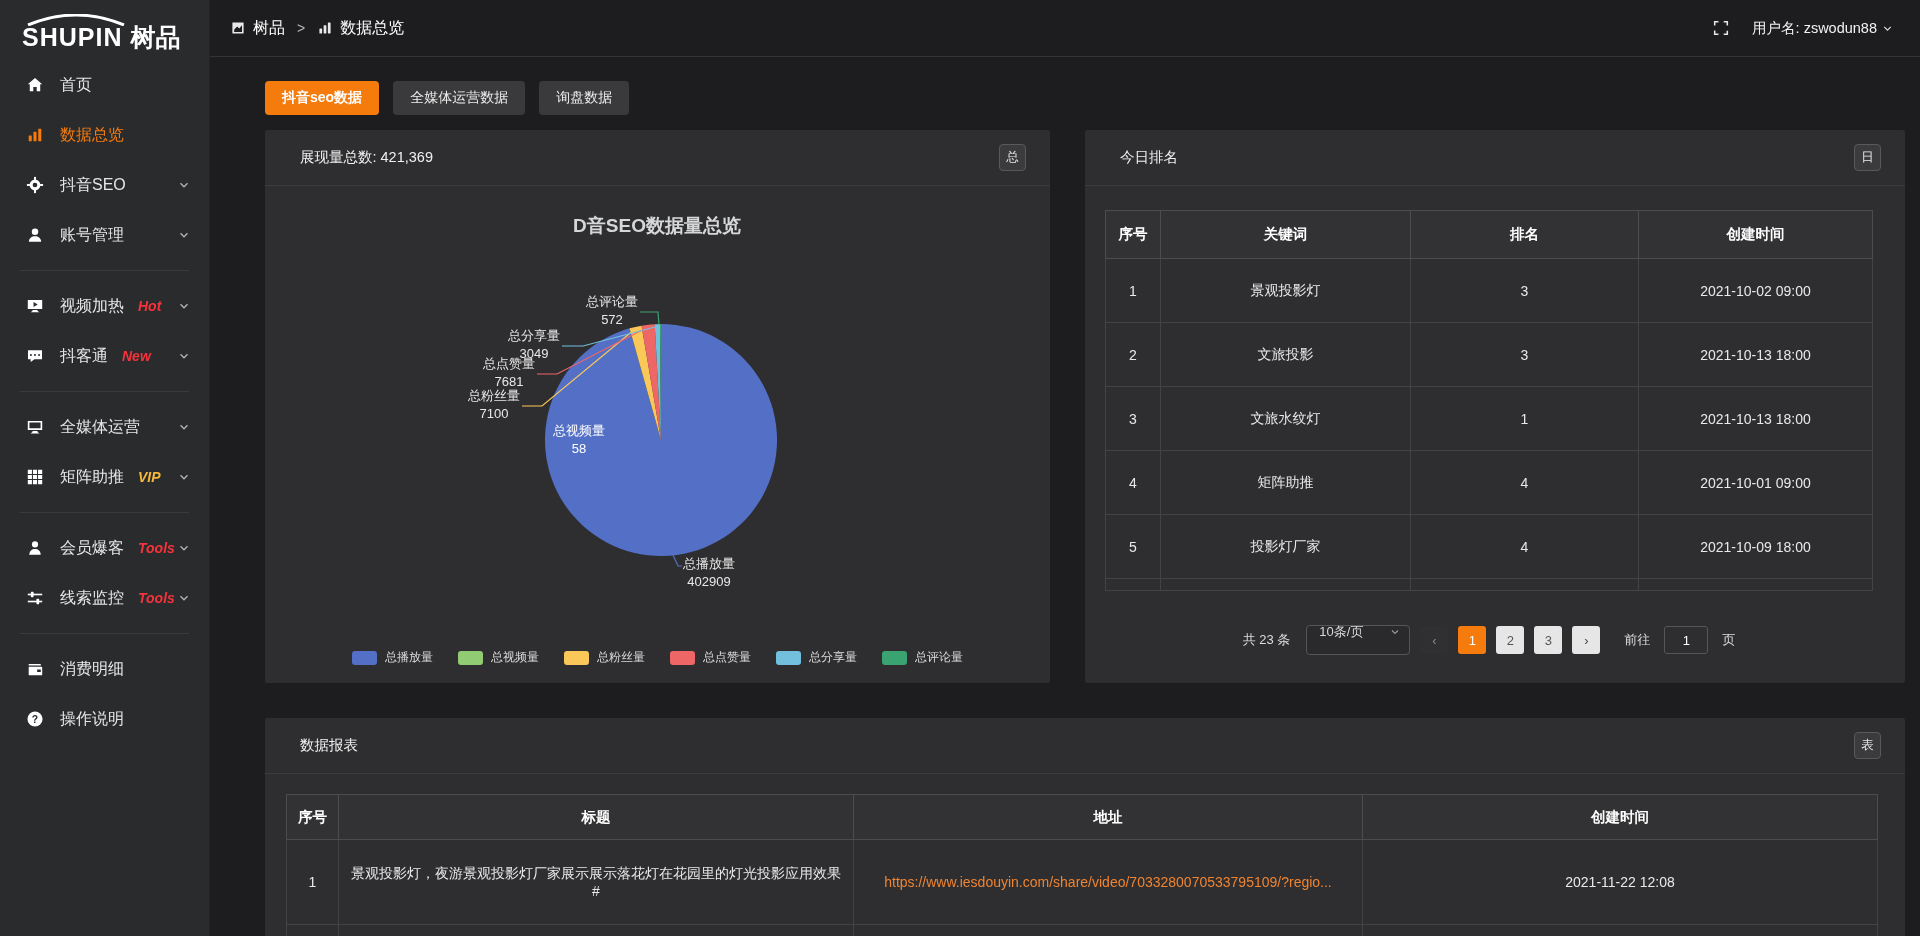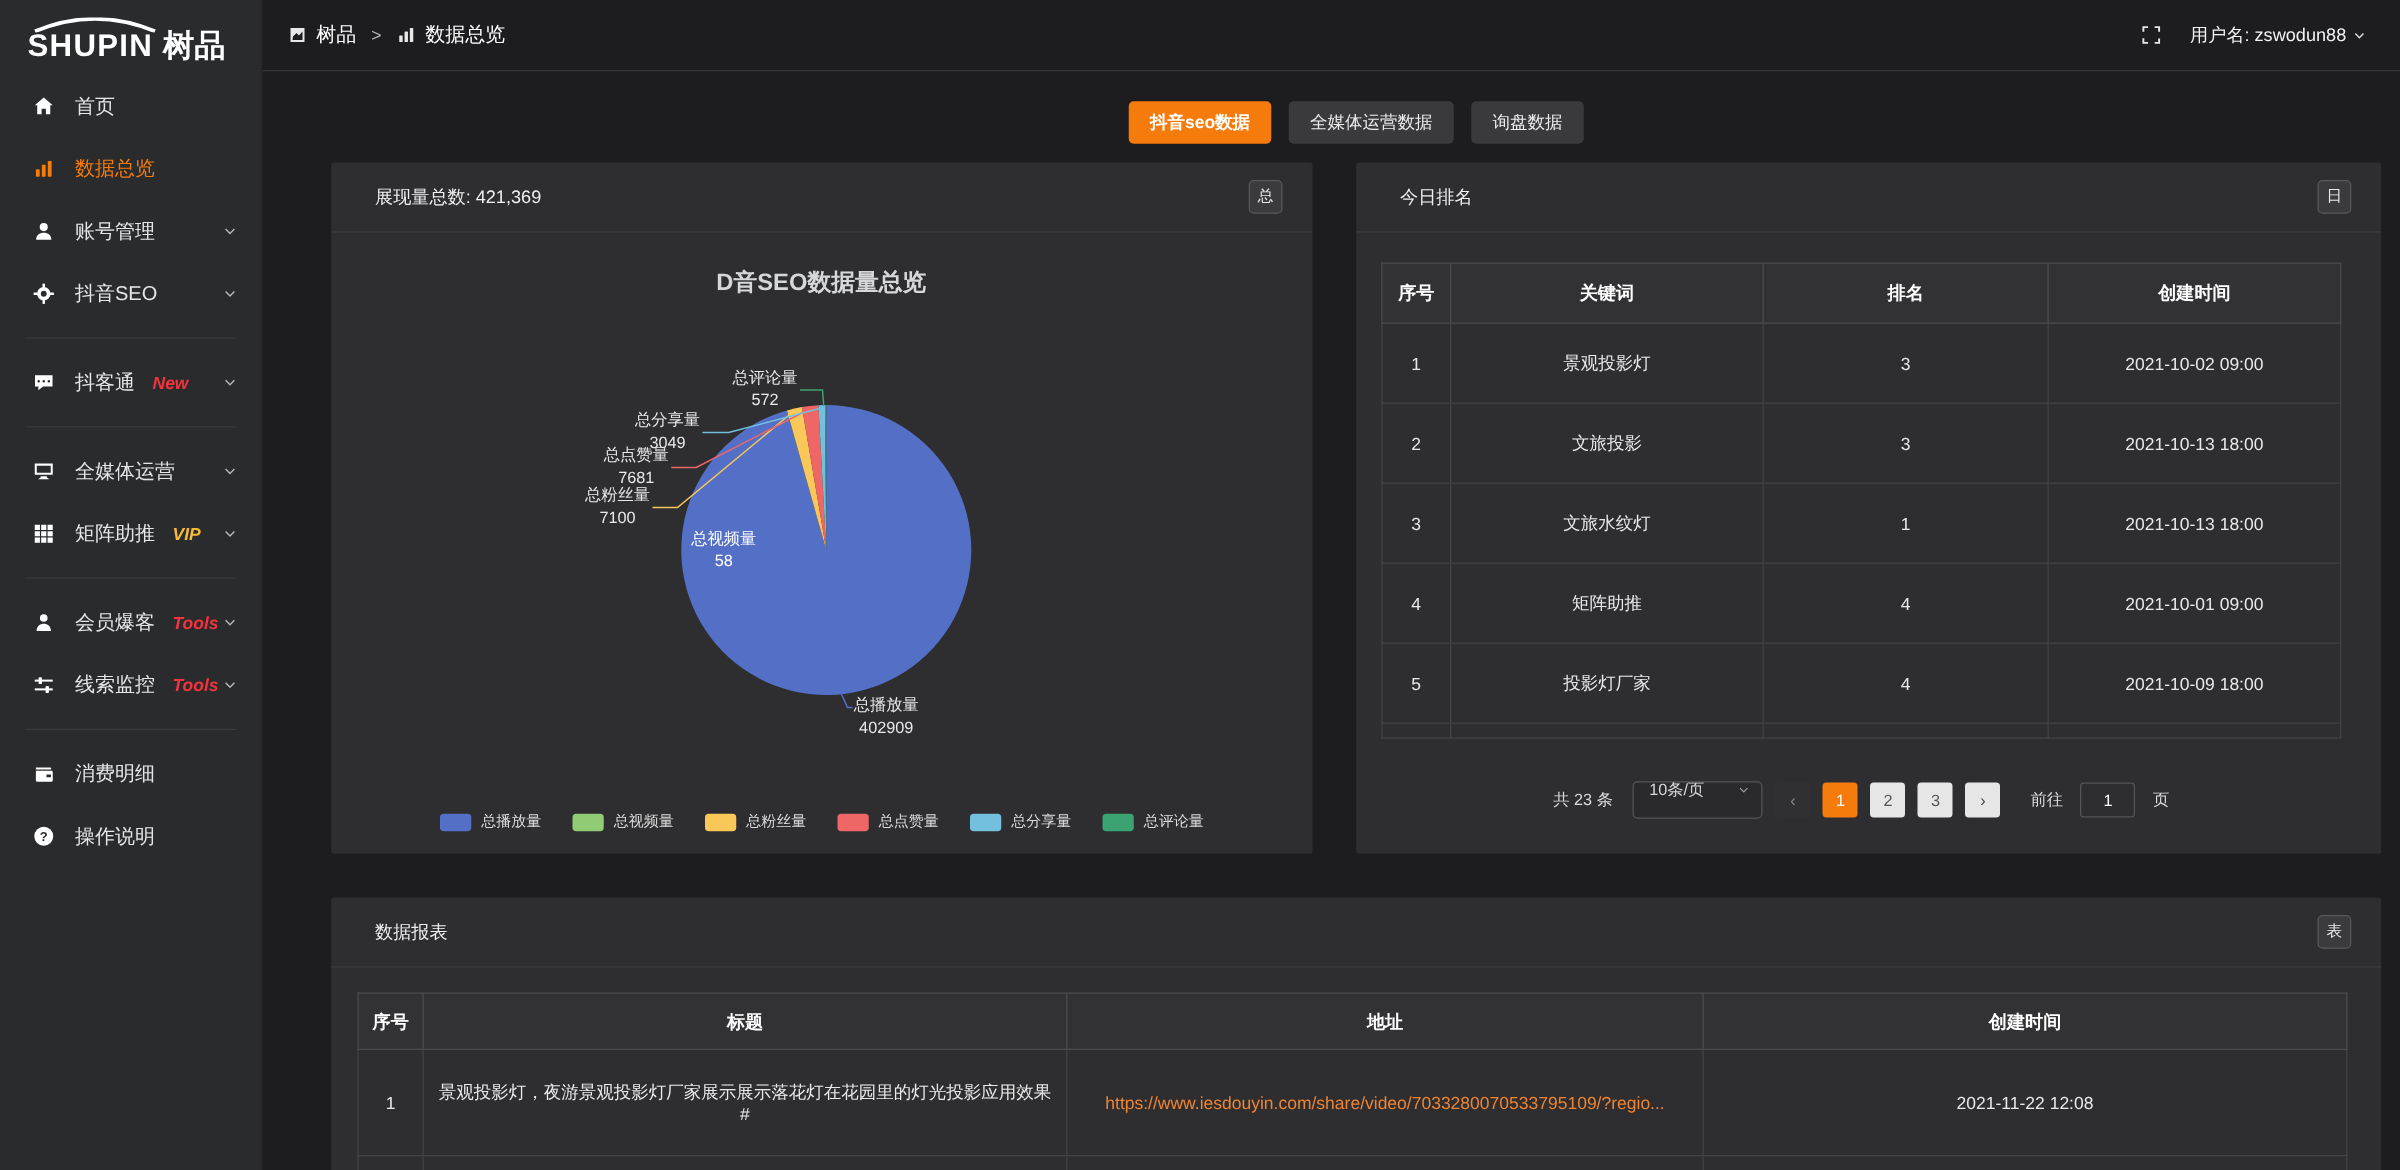--- a/index.html
+++ b/index.html
@@ -27,21 +27,21 @@
   .crumbs { display:flex; align-items:center; font-size:16px; color:#fff; }
   .crumb { display:flex; align-items:center; cursor:pointer; }
   .crumb .icon { width:16px; height:16px; margin-right:7px; color:#e8e8e8; }
   .crumb-sep { color:#b9b9b9; margin:0 12px; font-size:14px; }
   .top-right { display:flex; align-items:center; gap:22px; }
   .fs-icon { width:18px; height:18px; color:#e8e8e8; cursor:pointer; }
   .user-box { display:flex; align-items:center; font-size:14.5px; color:#f2f2f2; cursor:pointer; }
   .user-box .chev { width:13px; height:13px; margin-left:4px; color:#ddd; }
 
   .content { padding:24px 15px 0 55px; }
-  .tabs { display:flex; gap:14px; margin-bottom:15px;justify-content:center; }
+  .tabs { display:flex; gap:14px; margin-bottom:15px; }
   .tab-btn { height:34px; padding:0 17px; border:none; border-radius:4px; font-size:14px;
     background:#3a3a3c; color:#ececec; cursor:pointer; font-family:inherit; }
   .tab-btn.active { background:#f57b0d; color:#fff; font-weight:bold; }
 
   .row { display:flex; gap:35px; }
   .panel { background:#2e2e30; border-radius:2px; }
   .panel-header { height:56px; display:flex; align-items:center; justify-content:space-between;
     padding:0 24px 0 35px; border-bottom:1px solid #3c3c3e; font-size:14.5px; color:#f0f0f0; }
   .corner-btn { min-width:27px; height:27px; background:#3b3b3d; border:1px solid #59595c; border-radius:4px;
     color:#e8e8e8; font-size:12.5px; cursor:pointer; font-family:inherit; padding:0 6px; }
@@ -104,42 +104,53 @@
         <div class="menu-item active">
           <span class="icon"><svg viewBox="0 0 20 20" fill="currentColor">
               <rect x="3" y="10.5" width="3.4" height="6.5" rx="0.6"></rect>
               <rect x="8.3" y="6.5" width="3.4" height="10.5" rx="0.6"></rect>
               <rect x="13.6" y="3" width="3.4" height="14" rx="0.6"></rect>
             </svg></span>
           <span>数据总览</span>
         </div>
         <div class="menu-item">
           <span class="icon"><svg viewBox="0 0 20 20" fill="currentColor">
-              <circle cx="10" cy="6.3" r="3.6"></circle>
-              <path d="M3.2 17.5c0-4 3.1-6.2 6.8-6.2s6.8 2.2 6.8 6.2z"></path>
-            </svg></span>
-          <span>账号管理</span>
-          <span class="chev"><svg viewBox="0 0 20 20" fill="none" stroke="currentColor" stroke-width="1.8">
-              <path d="M5 7.5l5 5 5-5"></path>
-            </svg></span>
-        </div>
-        <div class="menu-item">
-          <span class="icon"><svg viewBox="0 0 20 20" fill="currentColor">
               <path fill-rule="evenodd" d="M10 4a6 6 0 1 0 0 12A6 6 0 0 0 10 4zm0 3.4a2.6 2.6 0 1 1 0 5.2 2.6 2.6 0 0 1 0-5.2z"></path>
               <rect x="8.9" y="1" width="2.2" height="3.4"></rect>
               <rect x="8.9" y="15.6" width="2.2" height="3.4"></rect>
               <rect x="1" y="8.9" width="3.4" height="2.2"></rect>
               <rect x="15.6" y="8.9" width="3.4" height="2.2"></rect>
             </svg></span>
           <span>抖音SEO</span>
           <span class="chev"><svg viewBox="0 0 20 20" fill="none" stroke="currentColor" stroke-width="1.8">
               <path d="M5 7.5l5 5 5-5"></path>
             </svg></span>
         </div>
+        <div class="menu-item">
+          <span class="icon"><svg viewBox="0 0 20 20" fill="currentColor">
+              <circle cx="10" cy="6.3" r="3.6"></circle>
+              <path d="M3.2 17.5c0-4 3.1-6.2 6.8-6.2s6.8 2.2 6.8 6.2z"></path>
+            </svg></span>
+          <span>账号管理</span>
+          <span class="chev"><svg viewBox="0 0 20 20" fill="none" stroke="currentColor" stroke-width="1.8">
+              <path d="M5 7.5l5 5 5-5"></path>
+            </svg></span>
+        </div>
         <div class="menu-divider"></div>
+        <div class="menu-item">
+          <span class="icon"><svg viewBox="0 0 20 20" fill="currentColor">
+              <path fill-rule="evenodd" d="M2 3.4h16v9.8H2zm6.4 2.2v5.4l4.6-2.7z"></path>
+              <path d="M7.2 14.4h5.6v1.2l2.2 1.4H5l2.2-1.4z"></path>
+            </svg></span>
+          <span>视频加热</span>
+          <span class="badge" style="color: rgb(244, 51, 60);">Hot</span>
+          <span class="chev"><svg viewBox="0 0 20 20" fill="none" stroke="currentColor" stroke-width="1.8">
+              <path d="M5 7.5l5 5 5-5"></path>
+            </svg></span>
+        </div>
         <div class="menu-item">
           <span class="icon"><svg viewBox="0 0 20 20" fill="currentColor">
               <path fill-rule="evenodd" d="M2.2 3.6h15.6v10H9.4l-4.2 3.2v-3.2H2.2zm3.3 4.1a1.1 1.1 0 1 0 0 2.2 1.1 1.1 0 0 0 0-2.2zm4.5 0a1.1 1.1 0 1 0 0 2.2 1.1 1.1 0 0 0 0-2.2zm4.5 0a1.1 1.1 0 1 0 0 2.2 1.1 1.1 0 0 0 0-2.2z"></path>
             </svg></span>
           <span>抖客通</span>
           <span class="badge" style="color: rgb(244, 51, 60);">New</span>
           <span class="chev"><svg viewBox="0 0 20 20" fill="none" stroke="currentColor" stroke-width="1.8">
               <path d="M5 7.5l5 5 5-5"></path>
             </svg></span>
         </div>

